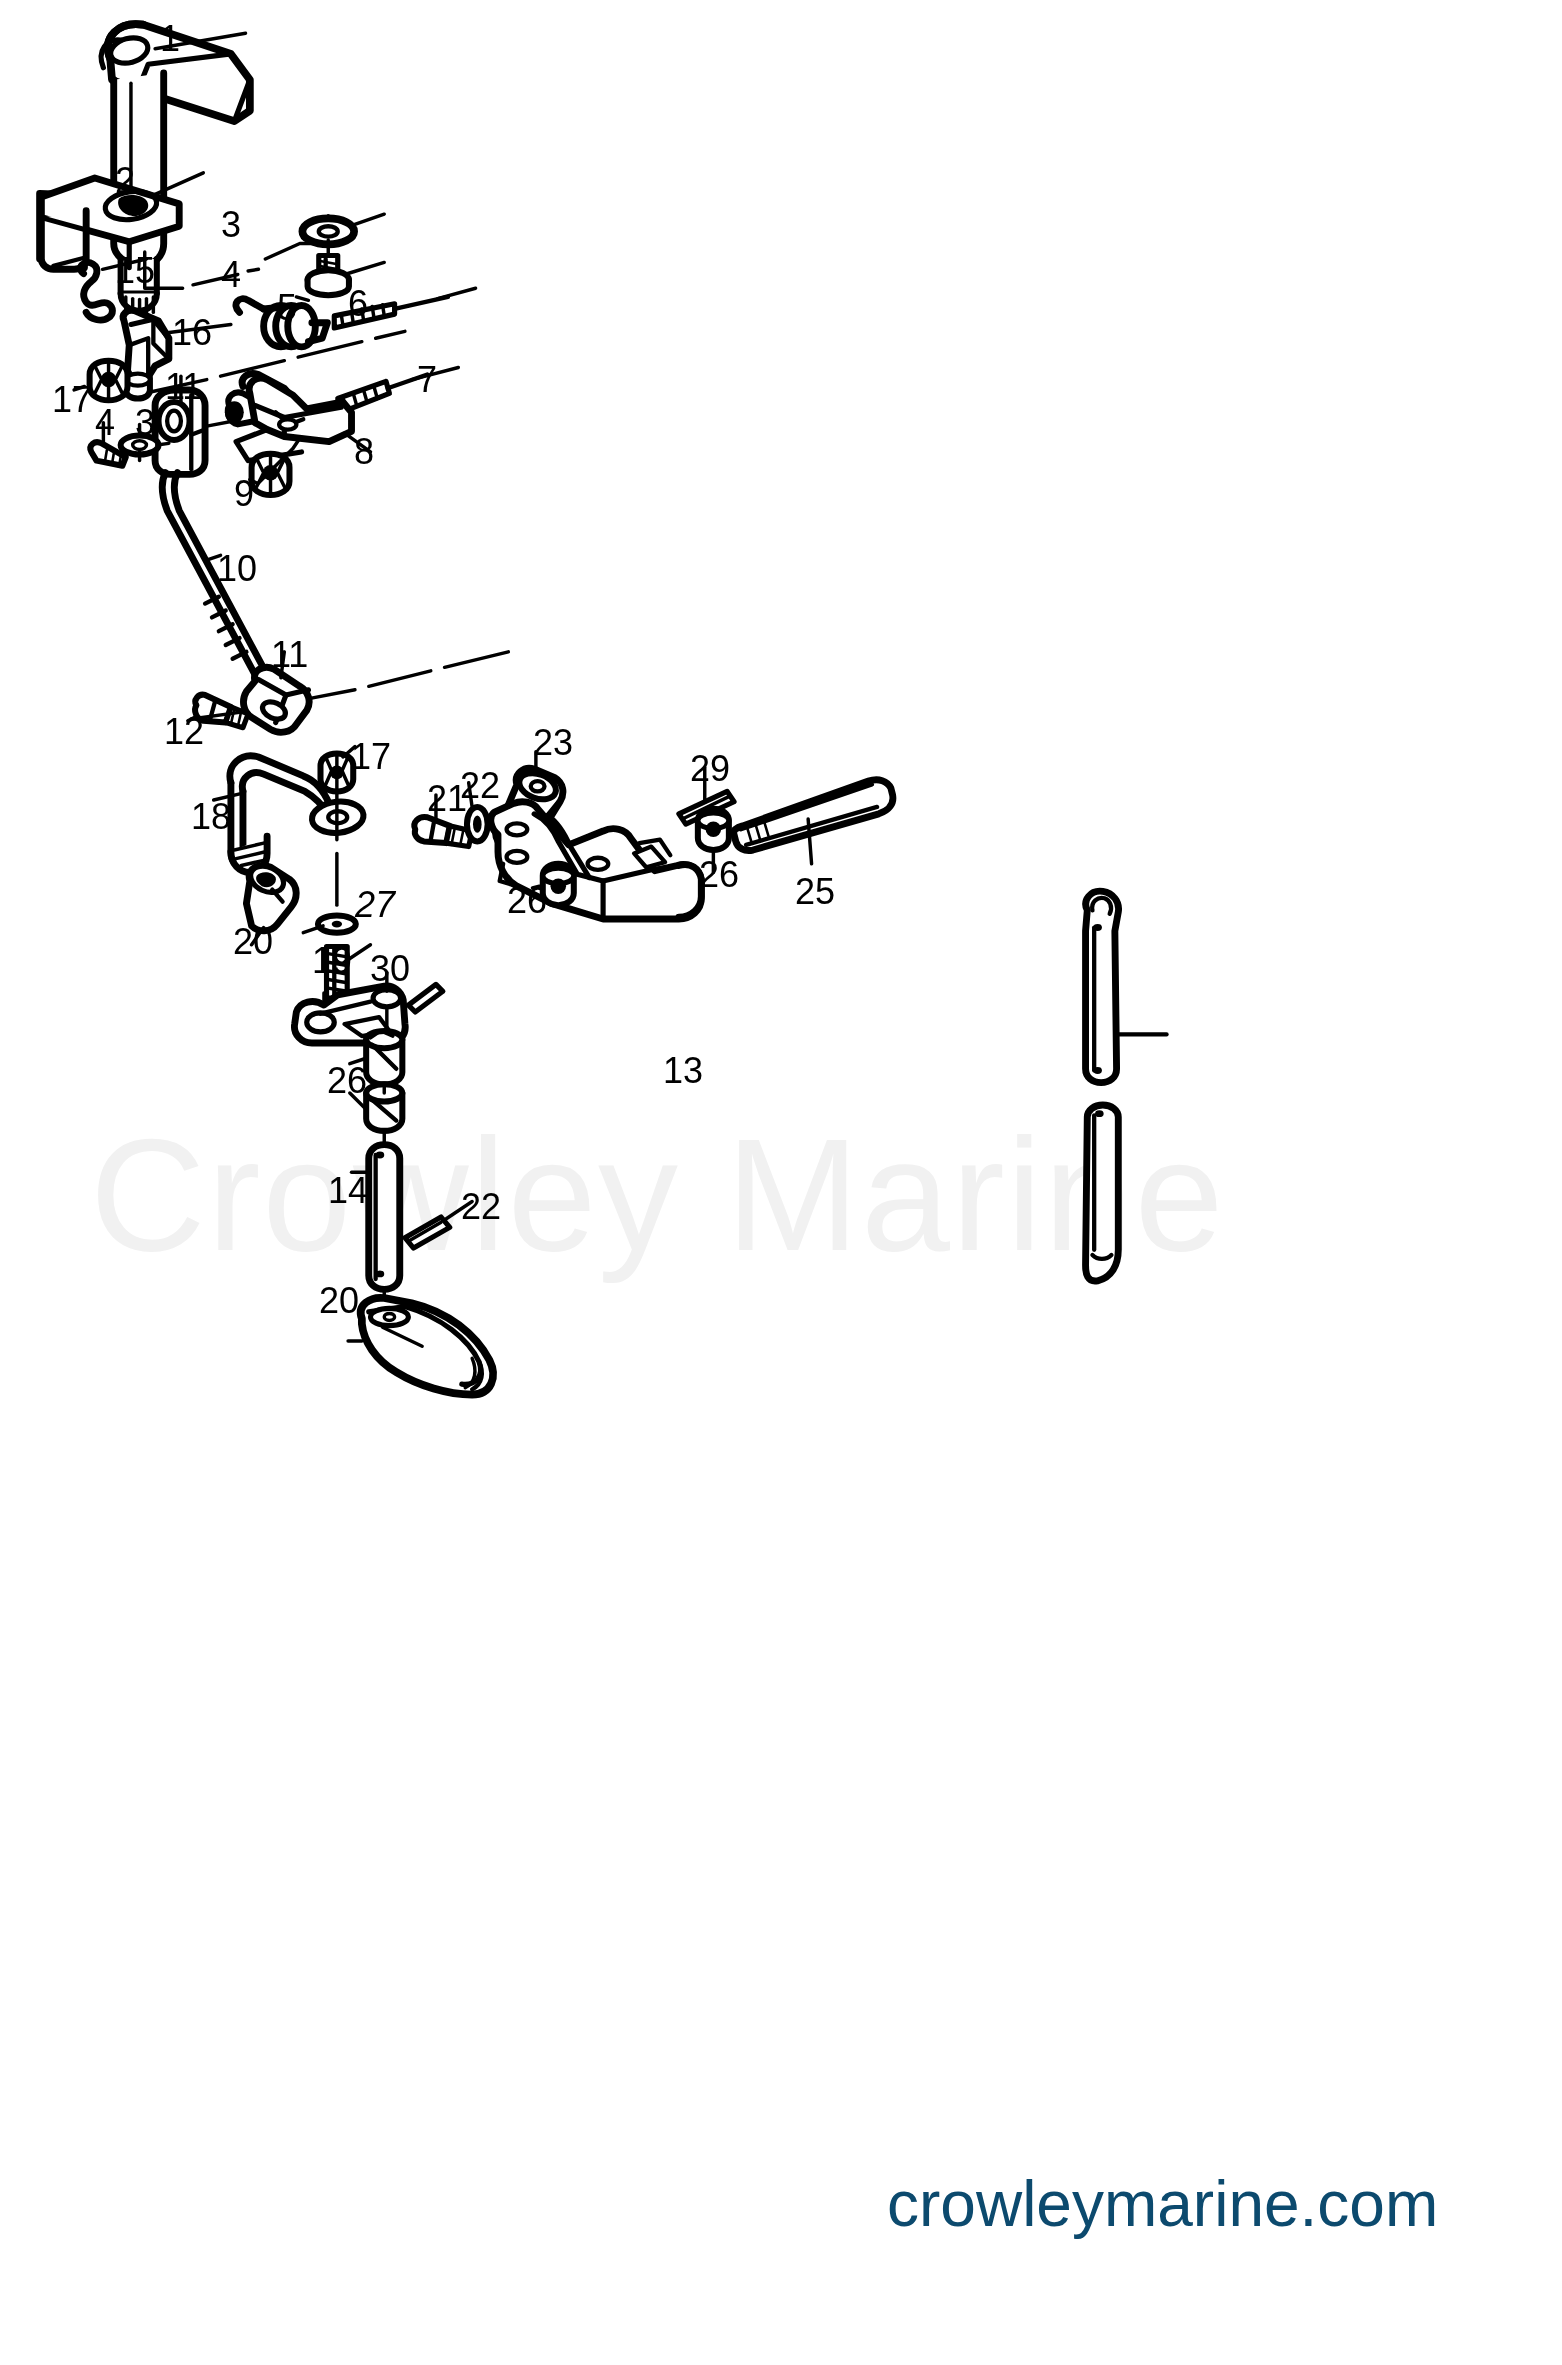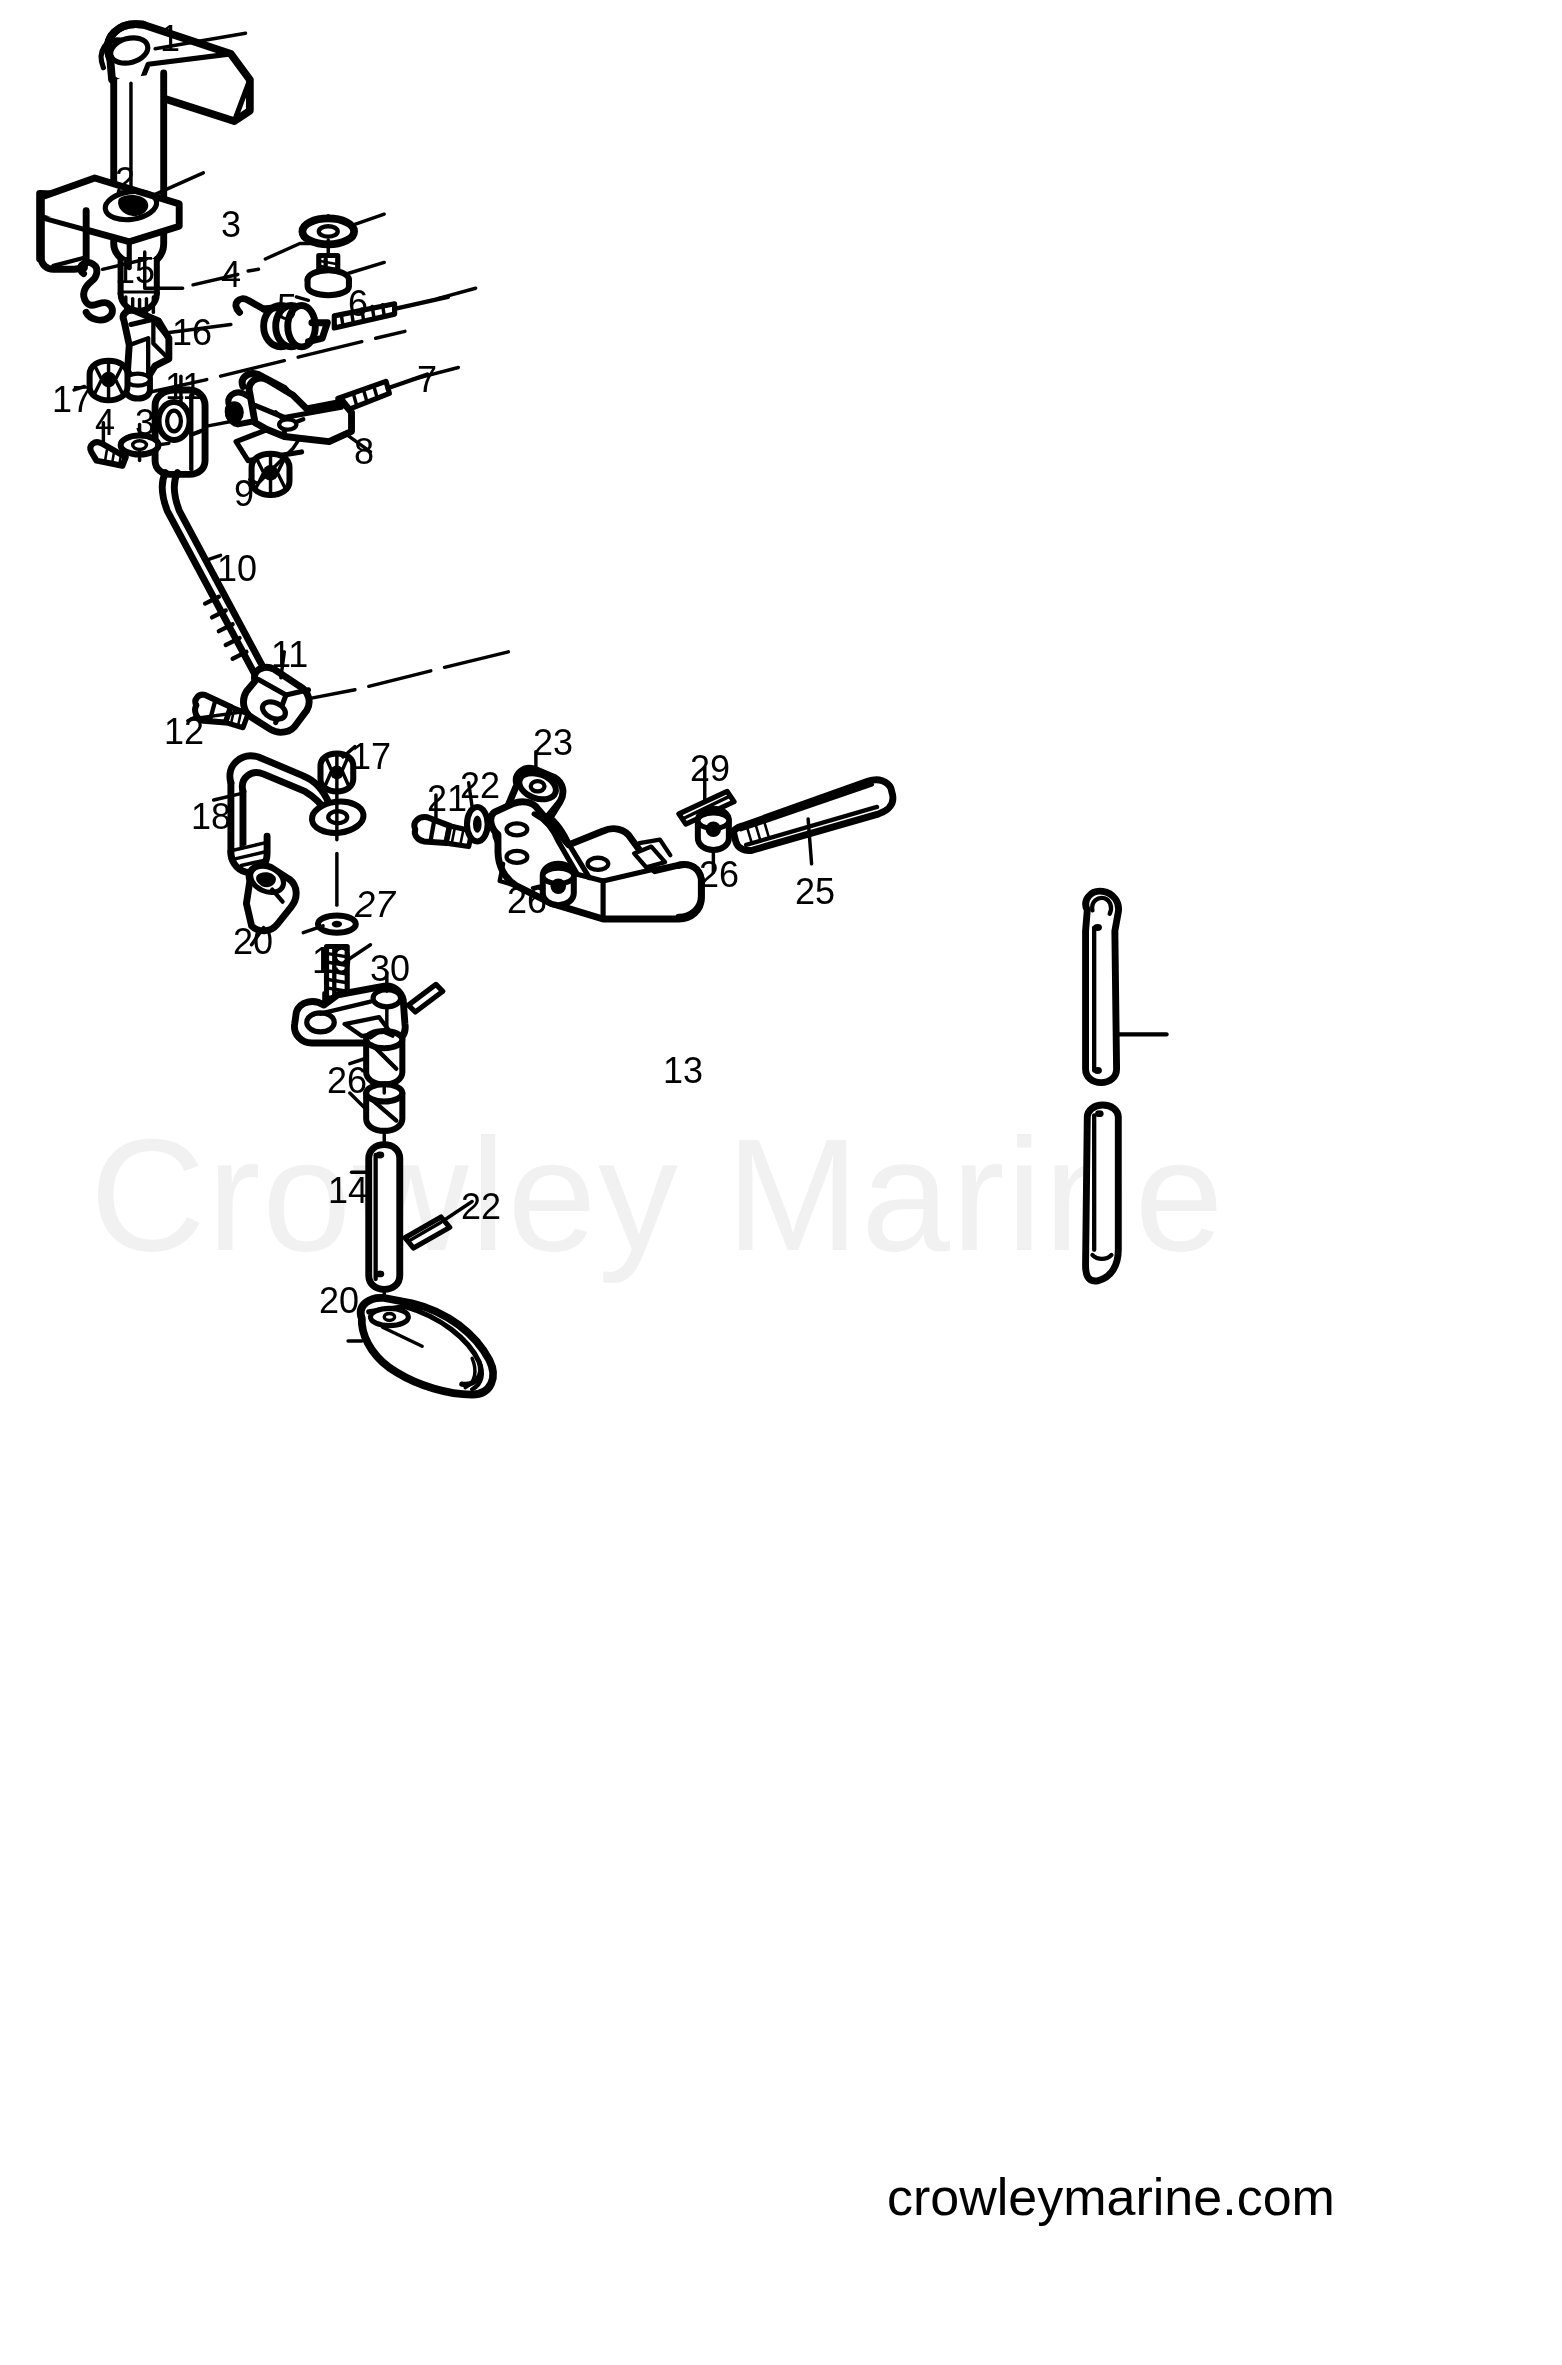--- a/index.html
+++ b/index.html
@@ -37,22 +37,22 @@
     left: 90px;
     top: 1103px;
     font-size: 160px;
     letter-spacing: 1.7px;
     color: #f1f1f1;
   }
   #site-url {
     position: absolute;
     left: 887px;
     top: 2167px;
-    font-size: 52px;
-    color: #000000;
+    font-size: 64px;
+    color: #0c4a6e;
     font-family: "Liberation Sans", sans-serif;
     white-space: nowrap;
   }
   .callout {
     position: absolute;
     font-family: "Liberation Sans", sans-serif;
     font-size: 36px;
     font-weight: 400;
     color: #000000;
     line-height: 1;

